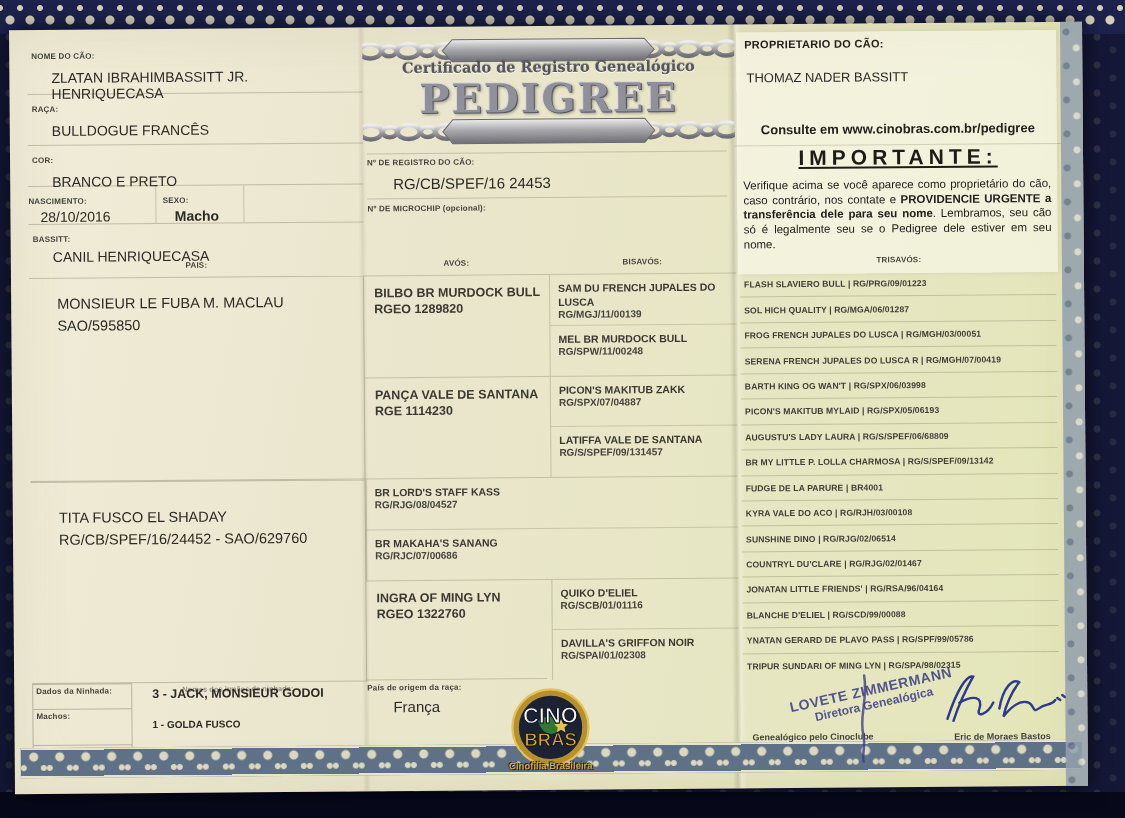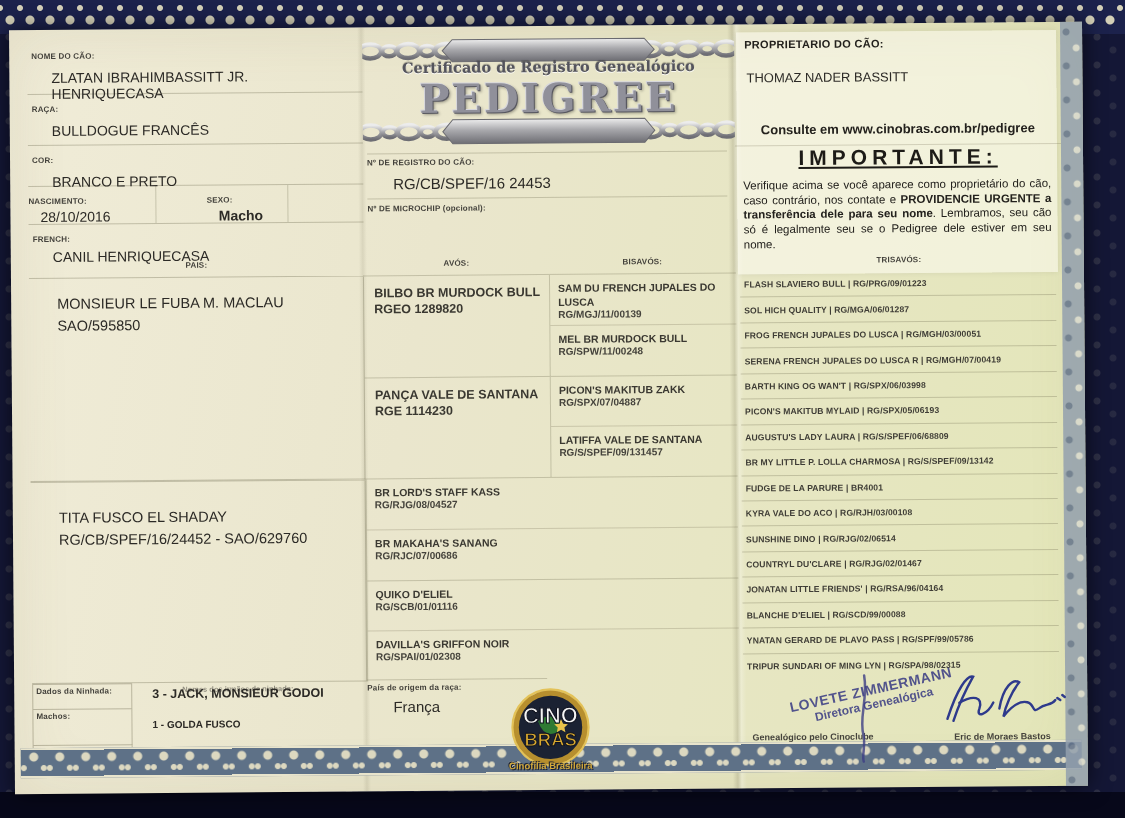--- a/index.html
+++ b/index.html
@@ -71,21 +71,21 @@
   
   .col-left{position:absolute;left:18px;top:12px;width:335px;}
   .field{position:relative;padding:3px 0 0 4px;}
   .f-nome{height:49px;border-bottom:1px solid rgba(110,105,80,.35);}
   .f-raca{height:47px;border-bottom:1px solid rgba(110,105,80,.35);}
   .f-cor{height:37px;border-bottom:1px solid rgba(110,105,80,.35);}
   .f-birthrow{height:37px;border-bottom:1px solid rgba(110,105,80,.35);display:flex;}
   .f-criador{height:33px;}
   .field .val{display:block;margin:7px 0 0 20px;}
   .birth-cell{flex:0 0 38%;padding-top:3px;border-right:1px solid rgba(110,105,80,.3);}
-  .sex-cell{flex:0 0 24%;padding:3px 0 0 6px;border-right:1px solid rgba(110,105,80,.3);margin-left:44px;}
+  .sex-cell{flex:0 0 24%;padding:3px 0 0 6px;border-right:1px solid rgba(110,105,80,.3);}
   .issue-cell{flex:1;padding:3px 0 0 8px;}
   .birth-cell .val,.sex-cell .val,.issue-cell .val{margin:6px 0 0 12px;}
   .pais-header{position:absolute;left:18px;top:232px;width:335px;text-align:center;}
   .parent-box{position:absolute;left:18px;width:335px;border:1px solid rgba(110,105,80,.35);border-left:none;padding:14px 0 0 28px;box-sizing:border-box;}
   .father-box{top:248px;height:204px;}
   .mother-box{top:452px;height:202px;padding-top:24px;}
   .parent-name,.parent-reg{font-size:14.5px;color:#2c2a26;line-height:1.55;}
 
   
   .col-mid{position:absolute;left:353px;top:0;width:372px;height:100%;}
@@ -190,21 +190,21 @@
       <div class="birth-cell">
         <span class="lbl">NASCIMENTO:</span>
         <span class="val">28/10/2016</span>
       </div>
       <div class="sex-cell">
         <span class="lbl">SEXO:</span>
         <span class="val" style="font-weight:bold">Macho</span>
       </div>
     </div>
     <div class="field f-criador">
-      <span class="lbl">FRENCH:</span>
+      <span class="lbl">BASSITT:</span>
       <span class="val" style="margin-top:3px">CANIL HENRIQUECASA</span>
     </div>
   </div>
 
   <div class="pais-header lbl">PAIS:</div>
 
   <div class="parent-box father-box">
     <div class="parent-name">MONSIEUR LE FUBA M. MACLAU</div>
     <div class="parent-reg">SAO/595850</div>
   </div>
@@ -311,20 +311,24 @@
             <div class="ggp-reg">RG/RJG/08/04527</div>
           </div>
           <div class="ggp-cell">
             <div class="ggp-name">BR MAKAHA'S SANANG</div>
             <div class="ggp-reg">RG/RJC/07/00686</div>
           </div>
         </div>
       </div>
 
       <div class="gp-row">
+        <div class="gp-cell">
+          <div class="gp-name">INGRA OF MING LYN</div>
+          <div class="gp-reg">RGEO 1322760</div>
+        </div>
         <div class="ggp-col">
           <div class="ggp-cell">
             <div class="ggp-name">QUIKO D'ELIEL</div>
             <div class="ggp-reg">RG/SCB/01/01116</div>
           </div>
           <div class="ggp-cell">
             <div class="ggp-name">DAVILLA'S GRIFFON NOIR</div>
             <div class="ggp-reg">RG/SPAI/01/02308</div>
           </div>
         </div>

